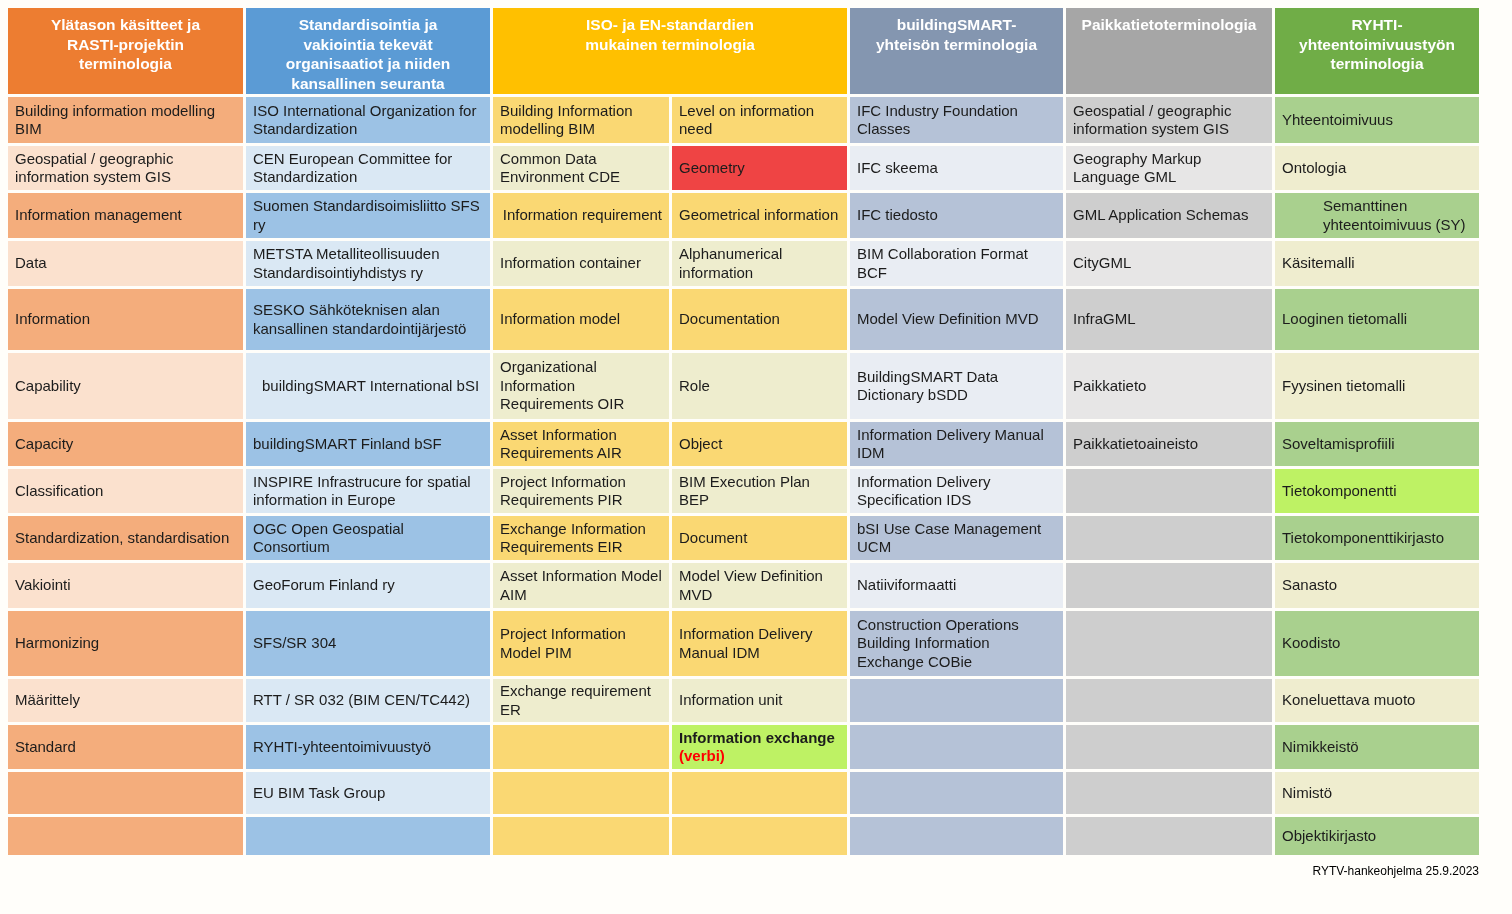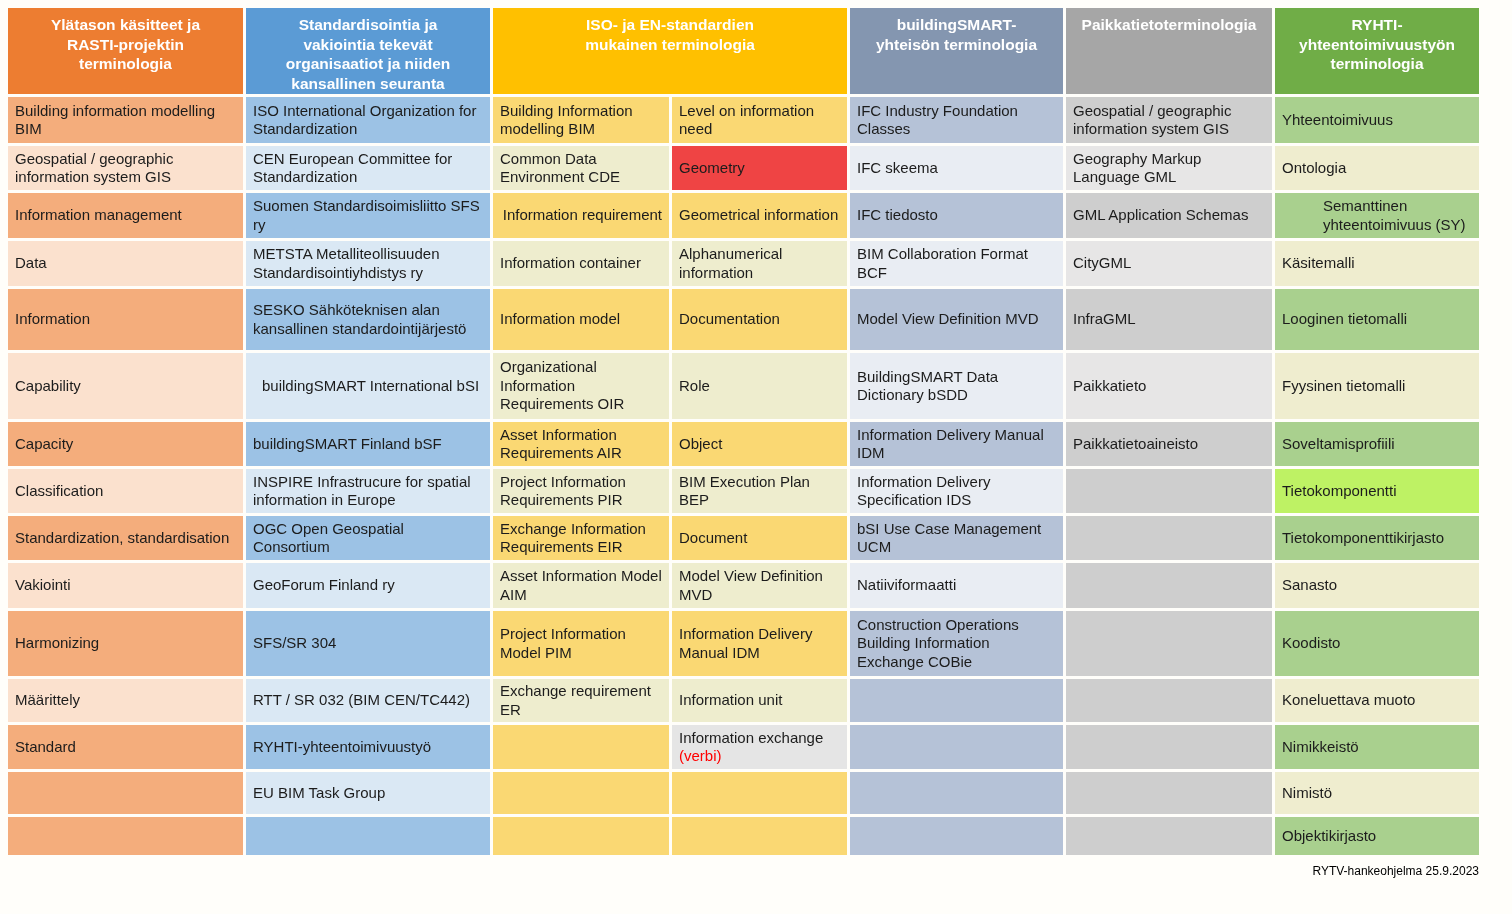--- a/index.html
+++ b/index.html
@@ -188,21 +188,21 @@
         <td style="background: rgb(238, 237, 206);">Exchange requirement ER</td>
         <td style="background: rgb(238, 237, 206);">Information unit</td>
         <td style="background: rgb(181, 194, 215);"></td>
         <td style="background: rgb(206, 206, 206);"></td>
         <td style="background: rgb(239, 237, 207);">Koneluettava muoto</td>
       </tr>
       <tr style="height: 44px;">
         <td style="background: rgb(244, 173, 124);">Standard</td>
         <td style="background: rgb(156, 194, 229);">RYHTI-yhteentoimivuustyö</td>
         <td style="background: rgb(250, 216, 115);"></td>
-        <td style="background: #e5e5e5;">Information exchange <span class="red-note">(verbi)</span></td>
+        <td style="background: #bef264; font-weight: bold;">Information exchange <span class="red-note">(verbi)</span></td>
         <td style="background: rgb(181, 194, 215);"></td>
         <td style="background: rgb(206, 206, 206);"></td>
         <td style="background: rgb(169, 208, 142);">Nimikkeistö</td>
       </tr>
       <tr style="height: 42px;">
         <td style="background: rgb(244, 173, 124);"></td>
         <td style="background: rgb(218, 232, 244);">EU BIM Task Group</td>
         <td style="background: rgb(250, 216, 115);"></td>
         <td style="background: rgb(250, 216, 115);"></td>
         <td style="background: rgb(181, 194, 215);"></td>

